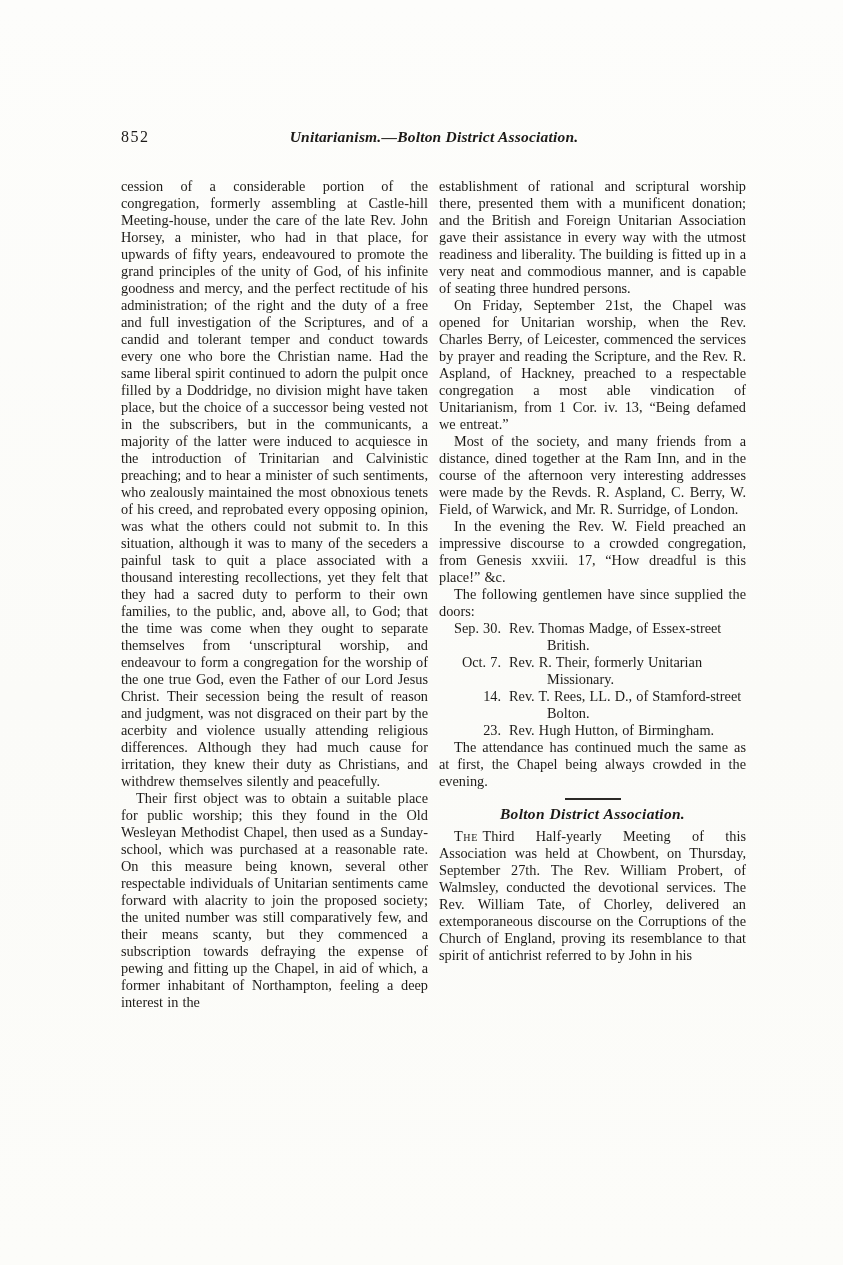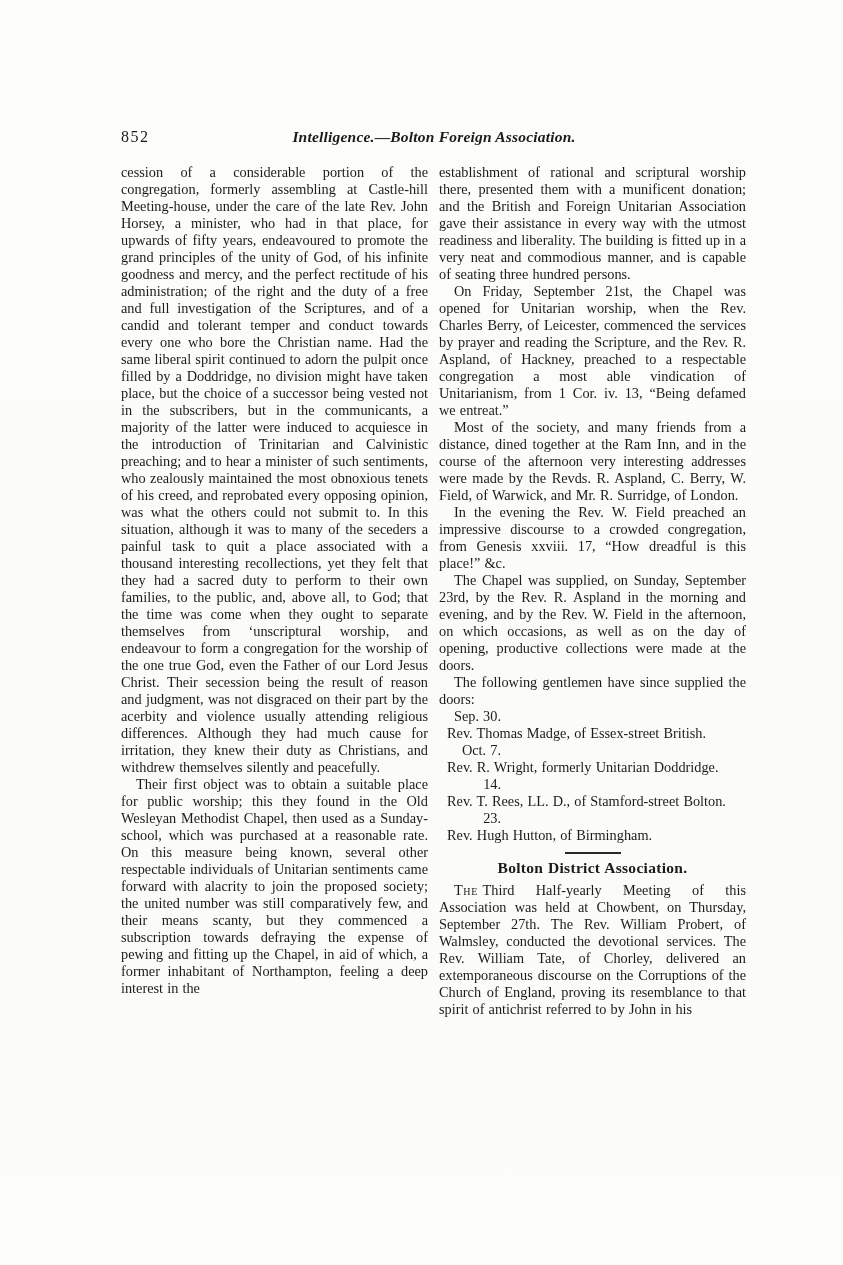--- a/index.html
+++ b/index.html
@@ -60,28 +60,28 @@
     hyphens: auto;
     -webkit-hyphens: auto;
     word-spacing: 0.04em;
   }
   .col p {
     margin: 0;
     text-indent: 15px;
   }
   .col p.noindent {
     text-indent: 0;
+    margin-top: 14px;
   }
   .pulpit-list {
     text-align: left;
   }
   .pulpit-row {
     display: flex;
     align-items: flex-start;
-    flex-direction: column;
   }
   .pulpit-date {
     flex: none;
     width: 62px;
     text-align: right;
     white-space: nowrap;
   }
   .pulpit-text {
     flex: 1;
     padding-left: 46px;
@@ -92,74 +92,75 @@
   .section-rule {
     width: 56px;
     height: 2px;
     background: #2b2926;
     margin: 8px auto 5px auto;
   }
   .section-heading {
     margin: 0 0 6px 0;
     text-align: center;
     font-size: 15.5px;
+    font-style: italic;
     font-weight: 600;
     letter-spacing: 0.3px;
   }
   .lead-smallcaps {
     font-variant: small-caps;
     letter-spacing: 0.6px;
     margin-right: 0.33em;
   }
 </style>
 </head>
 <body>
 
 <div class="page">
   <div class="content">
 
     <div class="page-header">
       <span class="page-number">852</span>
-      <span class="running-head">Intelligence.—Bolton Foreign Association.</span>
+      <span class="running-head">Unitarianism.—Bolton District Association.</span>
     </div>
 
     <div class="columns">
 
       <div class="col">
         <p class="noindent">cession of a considerable portion of the congregation, formerly assembling at Castle-hill Meeting-house, under the care of the late Rev. John Horsey, a minister, who had in that place, for upwards of fifty years, endeavoured to promote the grand principles of the unity of God, of his infinite goodness and mercy, and the perfect rectitude of his administration; of the right and the duty of a free and full investigation of the Scriptures, and of a candid and tolerant temper and conduct towards every one who bore the Christian name. Had the same liberal spirit continued to adorn the pulpit once filled by a Doddridge, no division might have taken place, but the choice of a successor being vested not in the subscribers, but in the communicants, a majority of the latter were induced to acquiesce in the introduction of Trinitarian and Calvinistic preaching; and to hear a minister of such sentiments, who zealously maintained the most obnoxious tenets of his creed, and reprobated every opposing opinion, was what the others could not submit to. In this situation, although it was to many of the seceders a painful task to quit a place associated with a thousand interesting recollections, yet they felt that they had a sacred duty to perform to their own families, to the public, and, above all, to God; that the time was come when they ought to separate themselves from ‘unscriptural worship, and endeavour to form a congregation for the worship of the one true God, even the Father of our Lord Jesus Christ. Their secession being the result of reason and judgment, was not disgraced on their part by the acerbity and violence usually attending religious differences. Although they had much cause for irritation, they knew their duty as Christians, and withdrew themselves silently and peacefully.</p>
         <p>Their first object was to obtain a suitable place for public worship; this they found in the Old Wesleyan Methodist Chapel, then used as a Sunday-school, which was purchased at a reasonable rate. On this measure being known, several other respectable individuals of Unitarian sentiments came forward with alacrity to join the proposed society; the united number was still comparatively few, and their means scanty, but they commenced a subscription towards defraying the expense of pewing and fitting up the Chapel, in aid of which, a former inhabitant of Northampton, feeling a deep interest in the</p>
       </div>
 
       <div class="col">
         <p class="noindent">establishment of rational and scriptural worship there, presented them with a munificent donation; and the British and Foreign Unitarian Association gave their assistance in every way with the utmost readiness and liberality. The building is fitted up in a very neat and commodious manner, and is capable of seating three hundred persons.</p>
         <p>On Friday, September 21st, the Chapel was opened for Unitarian worship, when the Rev. Charles Berry, of Leicester, commenced the services by prayer and reading the Scripture, and the Rev. R. Aspland, of Hackney, preached to a respectable congregation a most able vindication of Unitarianism, from 1 Cor. iv. 13, “Being defamed we entreat.”</p>
         <p>Most of the society, and many friends from a distance, dined together at the Ram Inn, and in the course of the afternoon very interesting addresses were made by the Revds. R. Aspland, C. Berry, W. Field, of Warwick, and Mr. R. Surridge, of London.</p>
         <p>In the evening the Rev. W. Field preached an impressive discourse to a crowded congregation, from Genesis xxviii. 17, “How dreadful is this place!” &amp;c.</p>
-        <p>The Chapel was supplied, on Sunday, September 23rd, by the Rev. R. Aspland in the morning and evening, and by the Rev. W. Field in the afternoon, on which occasions, as well as on the day of opening, productive collections were made at the doors.</p>
         <p>The following gentlemen have since supplied the doors:</p>
 
         <div class="pulpit-list">
           <div class="pulpit-row">
             <span class="pulpit-date">Sep. 30.</span>
             <span class="pulpit-text">Rev. Thomas Madge, of Essex-street British.</span>
           </div>
           <div class="pulpit-row">
             <span class="pulpit-date">Oct. 7.</span>
-            <span class="pulpit-text">Rev. R. Wright, formerly Unitarian Doddridge.</span>
+            <span class="pulpit-text">Rev. R. Their, formerly Unitarian Missionary.</span>
           </div>
           <div class="pulpit-row">
             <span class="pulpit-date">14.</span>
             <span class="pulpit-text">Rev. T. Rees, LL. D., of Stamford-street Bolton.</span>
           </div>
           <div class="pulpit-row">
             <span class="pulpit-date">23.</span>
             <span class="pulpit-text">Rev. Hugh Hutton, of Birmingham.</span>
           </div>
         </div>
 
+        <p>The attendance has continued much the same as at first, the Chapel being always crowded in the evening.</p>
 
         <div class="section-rule"></div>
 
         <h2 class="section-heading">Bolton District Association.</h2>
 
         <p><span class="lead-smallcaps">The</span><span>Third Half-yearly Meeting of this Association was held at Chowbent, on Thursday, September 27th. The Rev. William Probert, of Walmsley, conducted the devotional services. The Rev. William Tate, of Chorley, delivered an extemporaneous discourse on the Corruptions of the Church of England, proving its resemblance to that spirit of antichrist referred to by John in his</span></p>
       </div>
 
     </div>
   </div>

